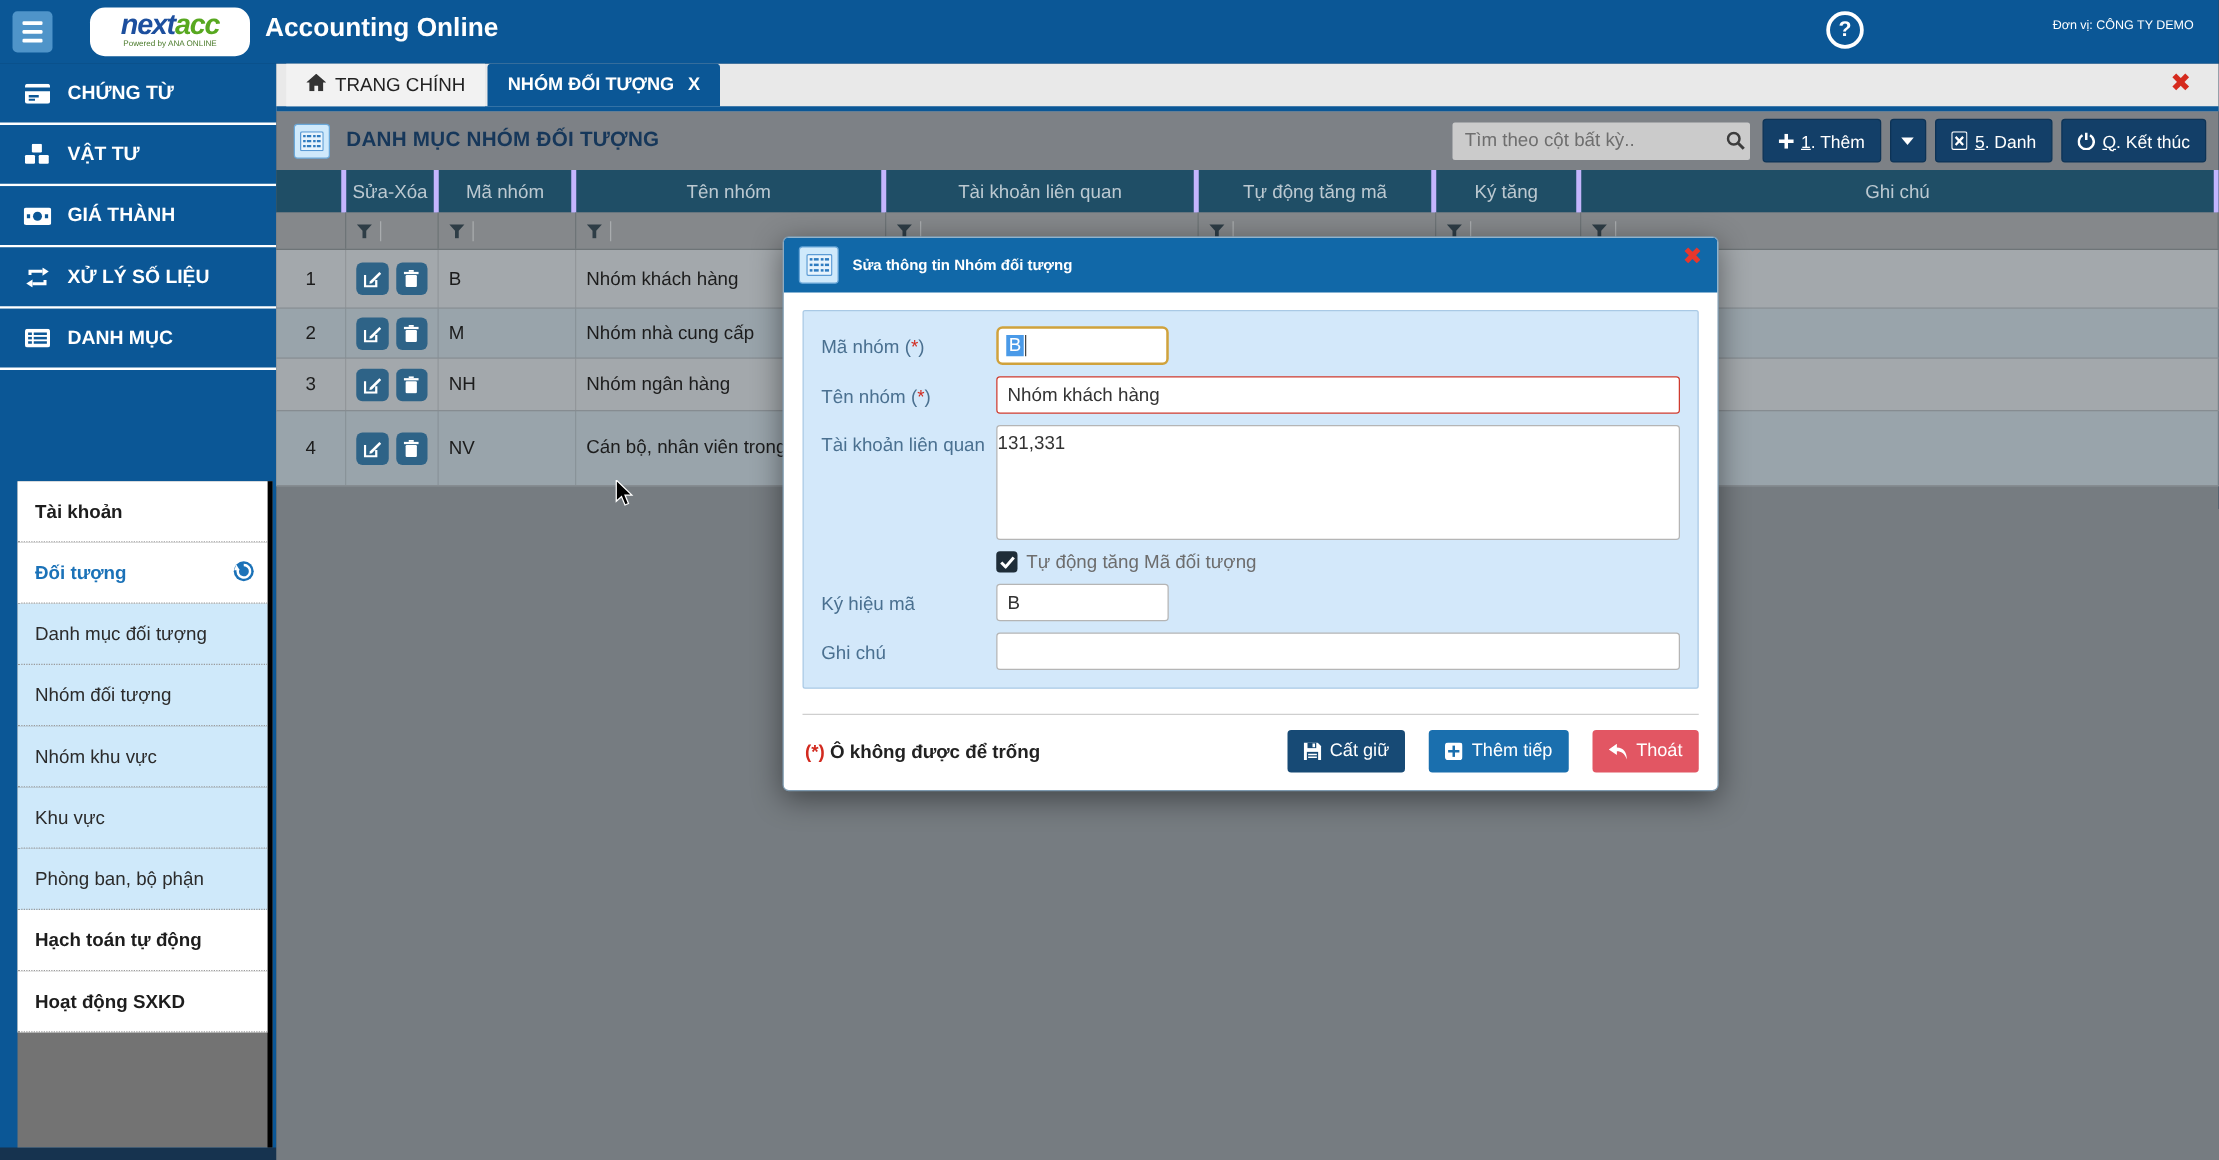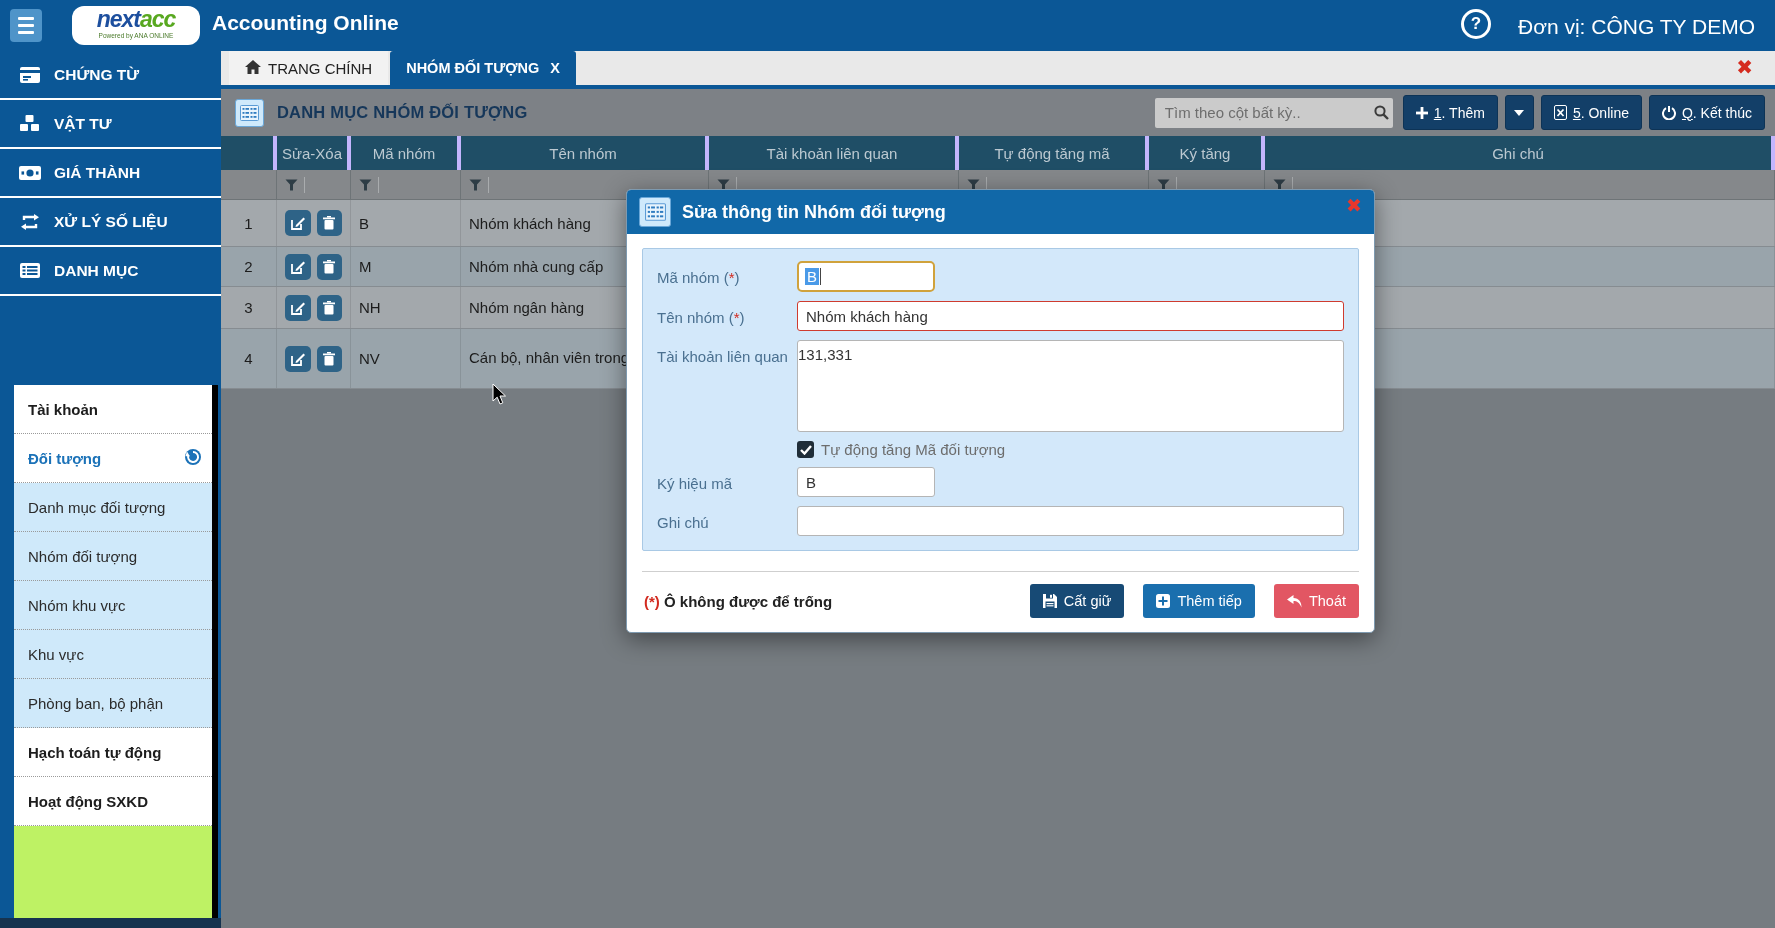--- a/index.html
+++ b/index.html
@@ -9,28 +9,28 @@
   
   .hdr{position:absolute;left:0;top:0;width:1775px;height:51px;background:#0b5796;}
   .burger{position:absolute;left:10px;top:9px;width:32px;height:33px;background:#4f94c9;border-radius:4px;display:flex;flex-direction:column;justify-content:center;align-items:center;gap:4px;cursor:pointer;}
   .burger i{display:block;width:16px;height:3px;background:#fff;border-radius:1px;}
   .logo{position:absolute;left:72px;top:6px;width:128px;height:39px;background:#fff;border-radius:12px;text-align:center;line-height:1;padding-top:2px;box-sizing:border-box;}
   .logo .big{font-size:23px;font-weight:bold;font-style:italic;letter-spacing:-1px;}
   .logo .nx{color:#1d4f9e;} .logo .ac{color:#58a820;}
   .logo .sub{display:block;font-size:6.5px;color:#4a7a2a;margin-top:2px;}
   .apptitle{position:absolute;left:212px;top:11px;color:#fff;font-size:21px;font-weight:bold;}
   .help{position:absolute;left:1461px;top:9px;width:30px;height:30px;border:3px solid #fff;border-radius:50%;box-sizing:border-box;color:#fff;font-weight:bold;font-size:17px;text-align:center;line-height:24px;cursor:pointer;}
-  .unit{position:absolute;right:20px;top:15px;color:#fff;font-size:21px;}
+  .unit{position:absolute;right:20px;top:15px;color:#fff;font-size:10px;}
 
   
   .sidebar{position:absolute;left:0;top:51px;width:221px;height:867px;background:#0b5796;}
   .year{height:37px;background:#e95f6b;border-bottom:2px solid #fff;color:#fff;font-weight:bold;font-size:15px;display:flex;align-items:center;justify-content:center;}
   .mitem{height:47px;border-bottom:2px solid #fff;display:flex;align-items:center;color:#fff;font-size:15.5px;font-weight:bold;cursor:pointer;background:#0b5796;}
   .mitem .ic{width:24px;margin-left:18px;margin-right:12px;display:flex;justify-content:center;}
-  .submenu{position:absolute;left:14px;top:334px;width:204px;height:533px;background:#bef264;border-right:6px solid #000000;box-sizing:border-box;}
+  .submenu{position:absolute;left:14px;top:334px;width:204px;height:533px;background:#737373;border-right:4px solid #000000;box-sizing:border-box;}
   .sitem{height:48px;border-bottom:1px dotted #9a9a9a;display:flex;align-items:center;padding-left:14px;font-size:15px;color:#2b2b2b;cursor:pointer;position:relative;background:#fff;}
   .sitem.light{background:#cfe9fa;}
   .sitem.boldw{font-weight:bold;color:#1d1d1d;}
   .sitem.activeblue{font-weight:bold;color:#1b72b8;}
   .sitem .rot{position:absolute;right:10px;top:14px;}
 
   
   .main{position:absolute;left:221px;top:51px;right:0;bottom:0;}
   .tabbar{position:relative;height:34px;background:#e9e9e9;border-bottom:4px solid #0b5796;display:flex;align-items:stretch;}
   .tab{display:flex;align-items:center;gap:7px;padding:0 16px;margin-left:8px;background:#f2f2f2;color:#222;font-size:15px;cursor:pointer;}
@@ -66,21 +66,21 @@
   .w0{width:56px;} .w1{width:74px;} .w2{width:110px;} .w3{width:248px;} .w4{width:250px;} .w5{width:190px;} .w6{width:116px;} .w7{flex:1;}
   .abtn{width:26px;height:26px;background:#2e6387;border-radius:5px;display:flex;align-items:center;justify-content:center;cursor:pointer;}
   .cact{gap:6px;justify-content:center;padding:0;}
   .h1{height:46px;} .h2{height:39px;} .h3{height:41px;} .h4{height:59px;}
   .wrapcell{line-height:1.35;}
 
   
   .modal{position:absolute;left:626px;top:189px;width:747px;background:#fff;border:1px solid #7e9ab0;border-radius:5px;box-shadow:0 6px 24px rgba(0,0,0,0.45);z-index:20;overflow:hidden;}
   .mhead{height:44px;background:#1168a8;display:flex;align-items:center;position:relative;}
   .mhead .gicon{width:30px;height:28px;margin-left:12px;}
-  .mtitle{color:#fff;font-weight:bold;font-size:18px;margin-left:11px;}
+  .mtitle{color:#fff;font-weight:bold;font-size:12px;margin-left:11px;}
   .mclose{position:absolute;right:12px;top:6px;color:#e8372c;font-weight:bold;font-size:19px;cursor:pointer;line-height:19px;}
   .mbody{padding:14px 15px 10px 15px;}
   .fieldset{background:#d3e8fa;border:1px solid #a9c9e5;border-radius:2px;padding:12px 14px 14px 14px;box-sizing:border-box;}
   .frm{display:flex;margin-bottom:9px;}
   .frm:last-child{margin-bottom:0;}
   .flabel{width:140px;flex:none;color:#4a7090;font-size:15px;padding-top:6px;line-height:1.5;}
   .req .star{color:#d22a1f;}
   .finput{border:1px solid #b5b5b5;border-radius:3px;background:#fff;font-size:15px;color:#333;padding:4px 8px;box-sizing:border-box;height:30px;font-family:inherit;outline:none;}
   .wide{width:557px;}
   .small{width:138px;}
@@ -282,21 +282,21 @@
           <span class="caret"></span>
         </div>
       <div class="nbtn">
         <span class="bic">
             <svg width="13" height="15" viewBox="0 0 13 15">
               <rect x="0.5" y="0.5" width="12" height="14" rx="1.5" fill="none" stroke="#fff"></rect>
               <path d="M3.5 4.5 L9.5 11 M9.5 4.5 L3.5 11" stroke="#fff" stroke-width="1.8"></path>
             </svg>
           </span>
         <u>5</u>
-          <span>. Online</span>
+          <span>. Danh</span>
       </div>
       <div class="nbtn kq">
         <span class="bic">
             <svg width="14" height="14" viewBox="0 0 14 14">
               <path d="M4 2.2 A6 6 0 1 0 10 2.2" fill="none" stroke="#fff" stroke-width="2"></path>
               <line x1="7" y1="0" x2="7" y2="6" stroke="#fff" stroke-width="2"></line>
             </svg>
           </span>
         <u>Q</u>
           <span>. Kết thúc</span>

